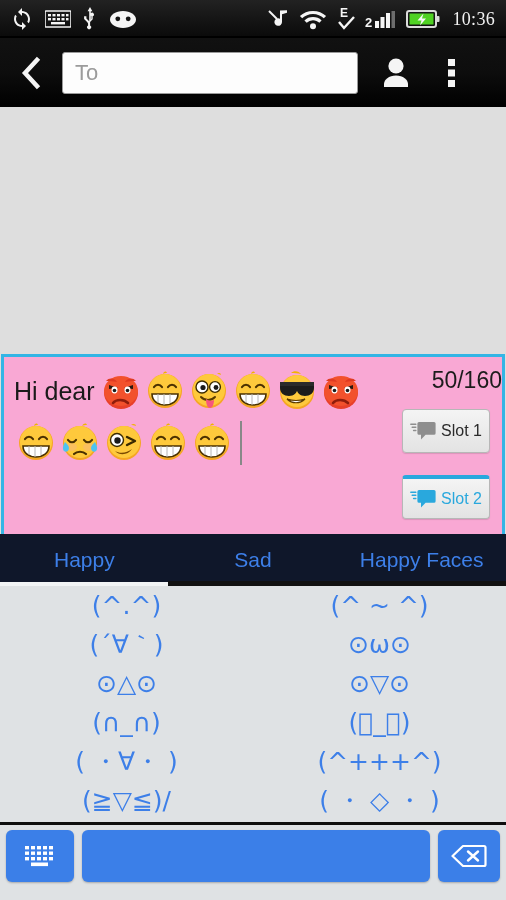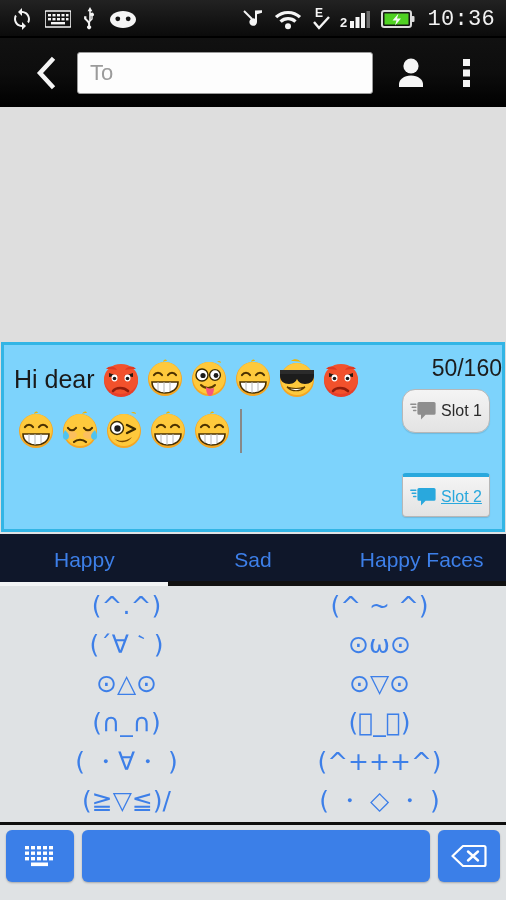--- a/index.html
+++ b/index.html
@@ -14,30 +14,30 @@
   
   .statusbar {
     position: absolute; top: 0; left: 0; width: 506px; height: 38px;
     background: linear-gradient(to bottom, #222 0%, #141414 55%, #0a0a0a 100%);
     display: flex; align-items: center;
   }
   .statusbar .left { display: flex; align-items: center; gap: 11px; padding-left: 10px; flex: 1; }
   .statusbar .right { display: flex; align-items: center; gap: 9px; padding-right: 11px; }
   .sb-ico { display: block; }
   .sb-clock {
-    color: #f2f2f2; font-size: 22px; letter-spacing: .3px;
-    font-family: Liberation Mono, monospace; padding-left: 3px;
+    color: #f2f2f2; font-size: 18px; letter-spacing: .3px;
+    font-family: Liberation Serif, serif; padding-left: 3px;
   }
   .sb-sep { position: absolute; left: 0; bottom: 0; width: 506px; height: 2px; background: #000; }
 
   
   .actionbar {
     position: absolute; top: 38px; left: 0; width: 506px; height: 69px;
     background: linear-gradient(to bottom, #111 0%, #0d0d0d 50%, #000 100%);
-    display: flex; align-items: center; justify-content: center;
+    display: flex; align-items: center;
   }
   .back-btn {
     width: 62px; height: 69px; display: flex; align-items: center; justify-content: center;
     cursor: pointer;
   }
   .to-field {
     flex: 1; height: 42px; margin: 0 6px 0 0;
     background: #fdfdfd; border: 1px solid #9a9a9a; border-radius: 3px;
     box-shadow: inset 0 1px 0 #fff, 0 1px 1px rgba(0,0,0,.5);
     display: flex; align-items: center; padding: 0 12px;
@@ -55,22 +55,22 @@
     position: absolute; top: 107px; left: 0; width: 506px; height: 229px;
     background: #dedede;
   }
 
   
   .compose-wrap {
     position: absolute; top: 336px; left: 0; width: 506px; height: 194px;
     background: #dedede; padding: 2px 0 0 0;
   }
   .compose {
-    position: relative; margin: 4px 1px; height: 190px;
-    background: #7dd3fc; border: 3px solid #33b5e5;
+    position: relative; margin: 16px 1px; height: 190px;
+    background: #f9a8d4; border: 3px solid #33b5e5;
   }
   .msg-area {
     position: absolute; left: 10px; top: 8px; width: 290px; height: 110px;
   }
   .msg-line { display: flex; align-items: center; height: 52px; }
   .msg-text {
     font-size: 25px; color: #1a1a1a; white-space: nowrap; padding-right: 4px;
   }
   .emo { width: 44px; height: 44px; flex: 0 0 44px; display:block; }
   .caret {
@@ -84,22 +84,22 @@
   .slot {
     position: absolute; right: 12px;
     width: 88px; height: 44px; border-radius: 4px;
     display: flex; align-items: center; gap: 5px; padding-left: 7px;
     font-size: 16px;
     background: linear-gradient(to bottom, #f4f4f4 0%, #e3e3e3 100%);
     border: 1px solid #b7b7b7;
     box-shadow: 0 1px 1px rgba(0,0,0,.12);
     cursor: pointer;
   }
-  .slot1 { top: 44px; color: #2a2a2a; border-radius: 13px; }
-  .slot2 { top: 128px; color: #29a8dd; border-top: 4px solid #29a8dd; text-decoration: underline; }
+  .slot1 { top: 52px; color: #2a2a2a; }
+  .slot2 { top: 118px; color: #29a8dd; border-top: 4px solid #29a8dd; }
 
   
   .tabs {
     position: absolute; top: 534px; left: 0; width: 506px; height: 52px;
     background: #0f172a; display: flex;
   }
   .tab {
     flex: 1; display: flex; align-items: center; justify-content: center;
     font-size: 21px; color: #3d7fe8; cursor: pointer; position: relative;
   }

